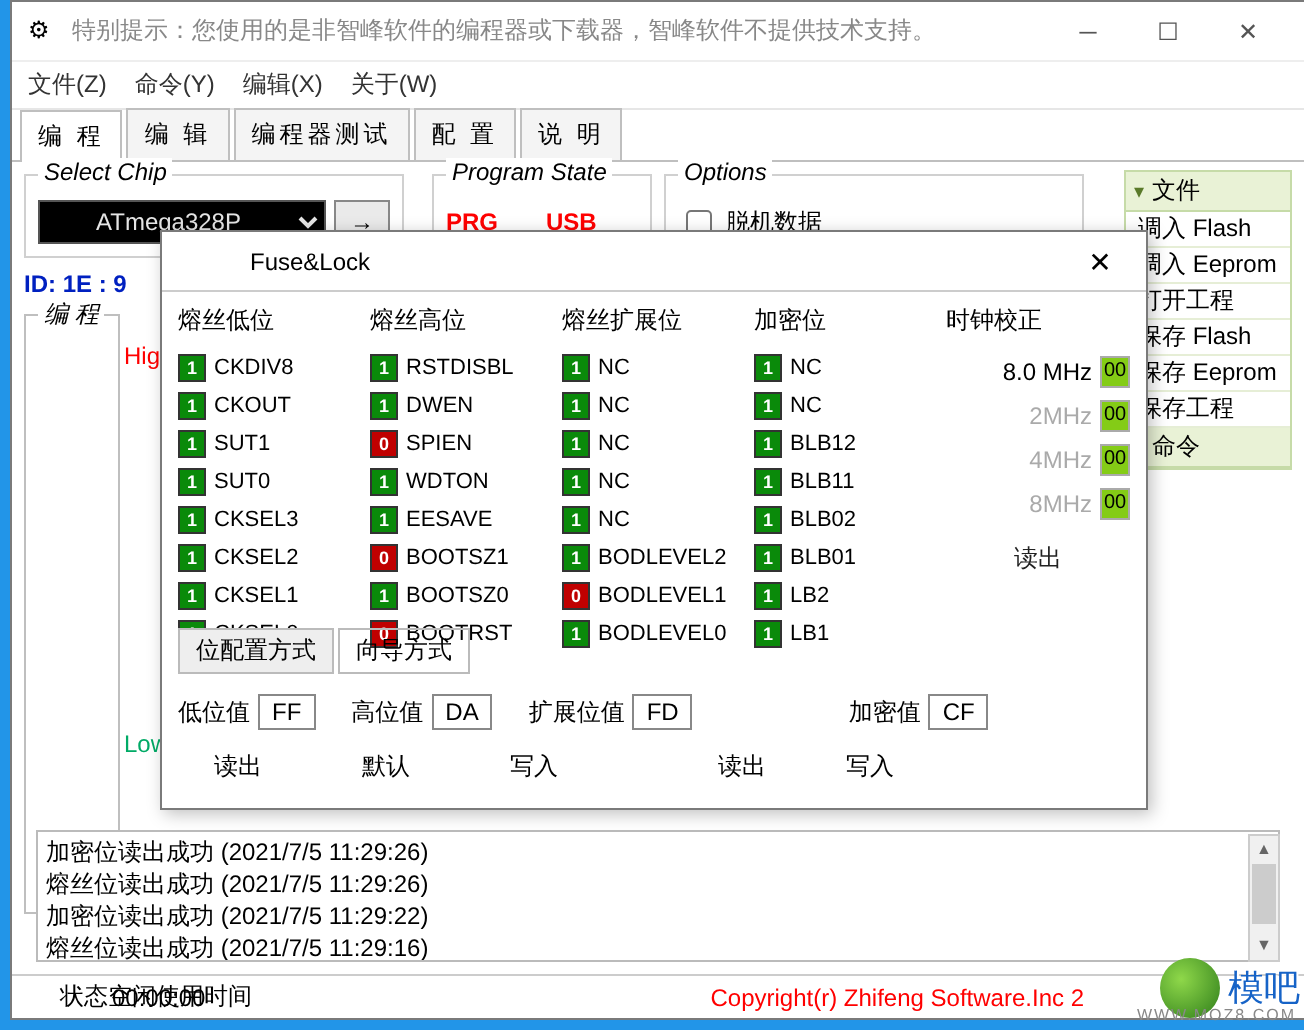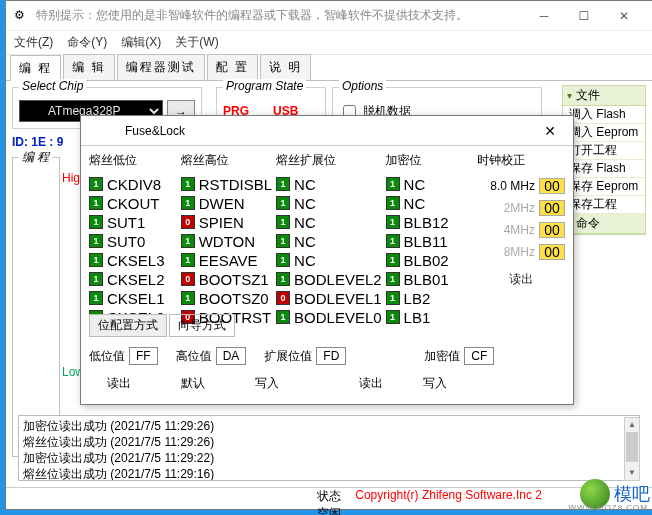--- a/index.html
+++ b/index.html
@@ -38,34 +38,34 @@
 .dialog .titlebar { border-bottom: 1px solid #ccc; padding-left: 44px; }
 .dialog .close { width: 30px; text-align: center; font-size: 14px; }
 .dlgbody { position: relative; padding: 6px 8px; }
 .cols { display: flex; gap: 4px; height: 160px; }
 .col { flex: 1; }
 .colh { font-weight: normal; margin-bottom: 6px; }
 .bitrow { display: flex; align-items: center; height: 18px; gap: 4px; margin-bottom: 1px; }
 .bit { width: 14px; height: 14px; display: flex; align-items: center; justify-content: center; font-size: 9px; color: #fff; font-weight: bold; border: 1px solid #333; }
 .bit1 { background: #0a8a0a; }
 .bit0 { background: #c00000; }
-.bitlbl { font-size: 15px; }
+.bitlbl { font-size: 11px; }
 .clkcol { width: 80px; }
 .clkrow { display: flex; justify-content: flex-end; align-items: center; height: 22px; gap: 4px; }
 .clkrow .dis { color: #aaa; }
-.hexbx { width: 26px; height: 16px; border: 1px solid #aaa; background: #fde047; text-align: center; line-height: 14px; font-size: 14px; }
+.hexbx { width: 15px; height: 16px; border: 1px solid #aaa; background: #84cc16; text-align: center; line-height: 14px; font-size: 10px; }
 .readlink { color: #222; text-align: center; margin-top: 8px; }
 .dlgtabs { display: flex; margin-top: 2px; }
 .dlgtab { border: 1px solid #bbb; padding: 2px 8px; margin-right: 2px; }
 .dlgtab.active { background: #eee; }
 .valrow { display: flex; align-items: center; gap: 18px; margin-top: 10px; flex-wrap: wrap; }
 .valrow .vbox { border: 1px solid #888; padding: 1px 6px; background: #fff; }
 .valrow .pair { display: flex; align-items: center; gap: 4px; }
 .loglist { position: absolute; left: 12px; right: 12px; bottom: 28px; height: 66px; border: 1px solid #bbb; background: #fff; overflow: hidden; padding: 2px 4px; line-height: 16px; z-index: 1; }
-.statusbar { position: absolute; left: 0; right: 0; bottom: 0; height: 22px; border-top: 1px solid #ccc; display: flex; align-items: center; padding: 0 24px; z-index: 2; background: #fff; flex-direction: column; }
+.statusbar { position: absolute; left: 0; right: 0; bottom: 0; height: 22px; border-top: 1px solid #ccc; display: flex; align-items: center; padding: 0 24px; z-index: 2; background: #fff; }
 .statusbar .copy { color: red; position: absolute; right: 110px; }
 .watermark { position: absolute; right: 2px; bottom: 6px; z-index: 20; display: flex; align-items: center; gap: 4px; }
 .watermark .wmcircle { width: 30px; height: 30px; background: radial-gradient(circle at 35% 35%, #8fd84a, #2e7d1a); border-radius: 50%; position: relative; }
 .watermark .wmtxt { color: #1663c7; font-weight: normal; font-size: 18px; text-shadow: 1px 1px 0 #fff; }
 .watermark .wmsub { position: absolute; right: 2px; bottom: -3px; font-size: 8px; color: #888; letter-spacing: 1px; }
 .chipicon { width: 18px; height: 14px; background: #333; display: inline-block; position: absolute; left: 8px; top: 15px; }
 .chipicon::before, .chipicon::after { content: ''; position: absolute; width: 2px; height: 2px; background: #cc0; left: 1px; }
 .chipicon::before { top: 2px; } .chipicon::after { bottom: 2px; }
 select.chipselect { padding-left: 24px; }
 .scrollbar { position: absolute; right: 12px; top: 344px; bottom: 28px; width: 16px; background: #f0f0f0; border: 1px solid #ccc; z-index: 1; }

